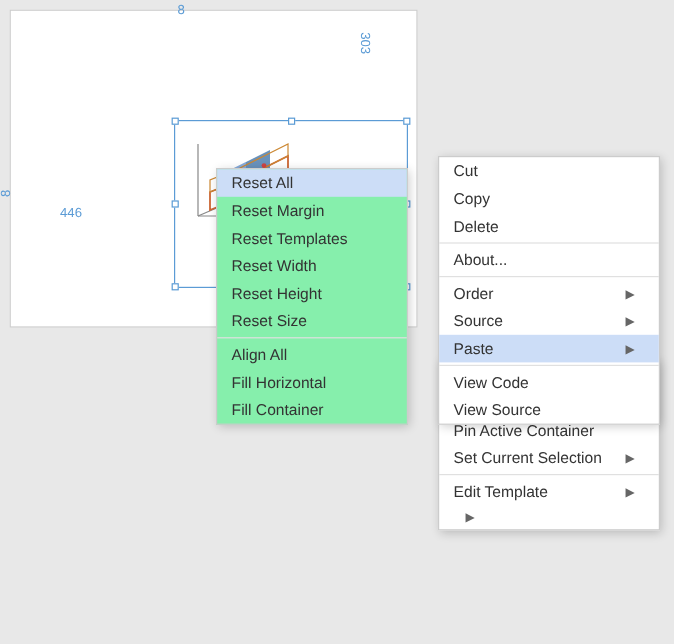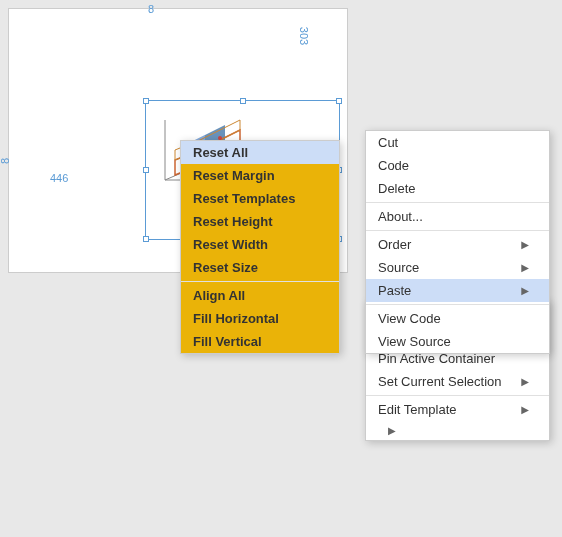--- a/index.html
+++ b/index.html
@@ -131,25 +131,24 @@
     }
 
     .layout-submenu-wrapper {
       position: absolute;
       top: 140px;
       left: 180px;
       z-index: 101;
     }
 
     .submenu {
-      background: #eab308;
+      background: #86efac;
       border: 1px solid #cccccc;
       box-shadow: 2px 2px 8px rgba(0,0,0,0.2);
       min-width: 160px;
-      font-weight: bold;
     }
 
     .dim-303 {
       position: absolute;
       top: 30px;
       left: 295px;
       color: #5b9bd5;
       font-size: 11px;
       transform: rotate(90deg);
       transform-origin: center center;
@@ -194,21 +193,21 @@
     <circle cx="55" cy="35" r="2" fill="#cc4444"></circle>
     <circle cx="65" cy="28" r="2" fill="#cc4444"></circle>
     <circle cx="45" cy="42" r="2" fill="#cc4444"></circle>
   </svg>
 
   <div class="context-menu">
     <div class="menu-item">
       <span>Cut</span>
     </div>
     <div class="menu-item">
-      <span>Code</span>
+      <span>Copy</span>
     </div>
     <div class="menu-item">
       <span>Delete</span>
     </div>
     <div class="menu-separator"></div>
     <div class="menu-item">
       <span>About...</span>
     </div>
     <div class="menu-separator"></div>
     <div class="menu-item">
@@ -237,37 +236,37 @@
       <div class="menu-item highlighted">
         <span>Reset All</span>
       </div>
       <div class="menu-item">
         <span>Reset Margin</span>
       </div>
       <div class="menu-item">
         <span>Reset Templates</span>
       </div>
       <div class="menu-item">
+        <span>Reset Width</span>
+      </div>
+      <div class="menu-item">
         <span>Reset Height</span>
       </div>
       <div class="menu-item">
-        <span>Reset Width</span>
-      </div>
-      <div class="menu-item">
         <span>Reset Size</span>
       </div>
       <div class="menu-separator"></div>
       <div class="menu-item">
         <span>Align All</span>
       </div>
       <div class="menu-item">
         <span>Fill Horizontal</span>
       </div>
       <div class="menu-item">
-        <span>Fill Vertical</span>
+        <span>Fill Container</span>
       </div>
     </div>
   </div>
 
   <div style="position:absolute; top:300px; left:365px; background:#fff; border:1px solid #ccc; box-shadow:2px 2px 8px rgba(0,0,0,0.2); min-width:185px; z-index:99;">
     <div class="menu-item">
       <span>Group Into</span>
       <span class="menu-arrow">▶</span>
     </div>
     <div class="menu-item disabled">

